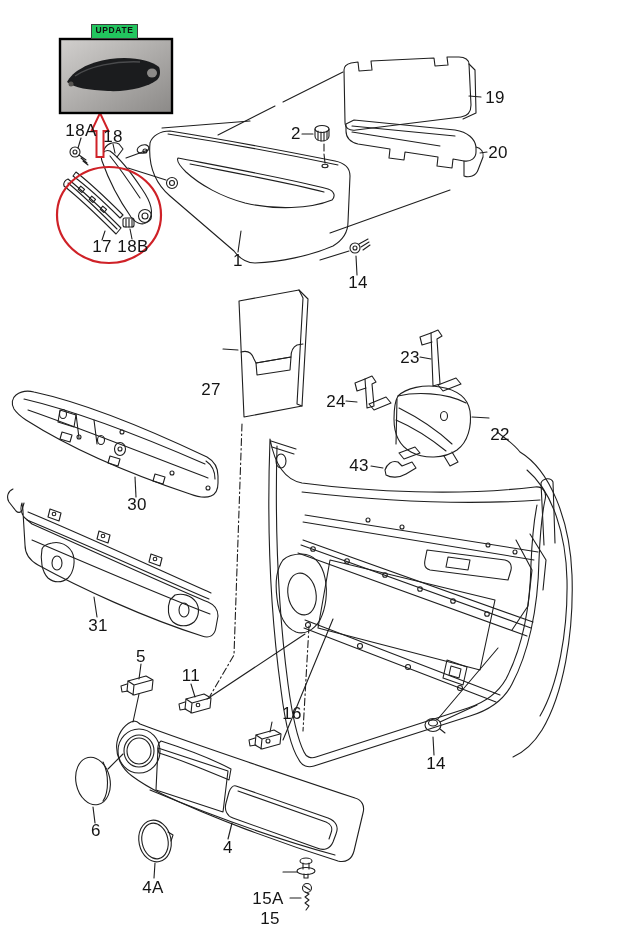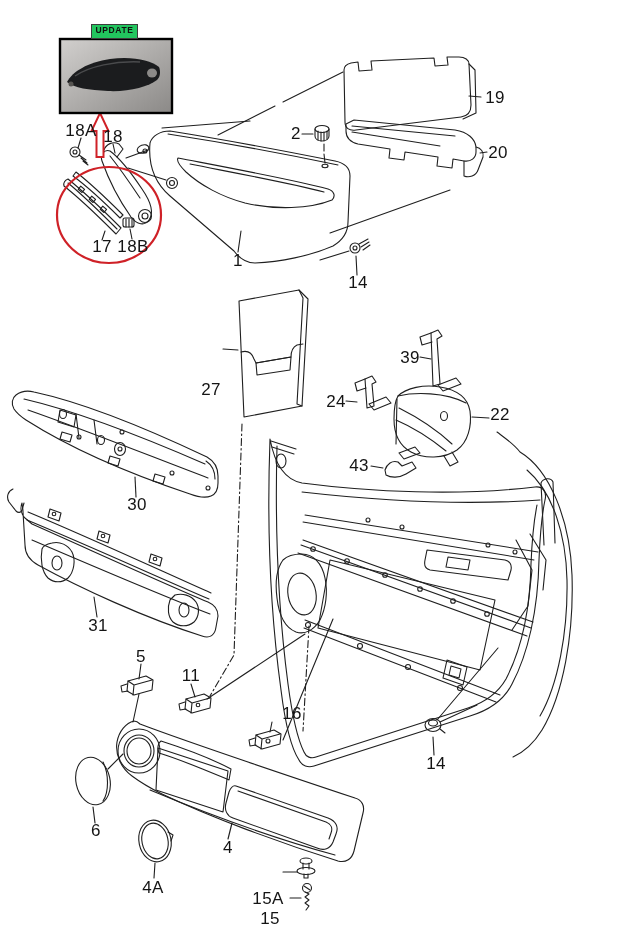--- a/index.html
+++ b/index.html
@@ -339,23 +339,23 @@
       <span class="part-label" style="left: 81px; top: 131px;">18A</span>
       <span class="part-label" style="left: 113px; top: 137px;">18</span>
       <span class="part-label" style="left: 102px; top: 247px;">17</span>
       <span class="part-label" style="left: 133px; top: 247px; text-align: right;">18B</span>
       <span class="part-label" style="left: 296px; top: 134px;">2</span>
       <span class="part-label" style="left: 495px; top: 98px; text-align: right;">19</span>
       <span class="part-label" style="left: 498px; top: 153px;">20</span>
       <span class="part-label" style="left: 238px; top: 261px;">1</span>
       <span class="part-label" style="left: 358px; top: 283px;">14</span>
       <span class="part-label" style="left: 211px; top: 348px; margin-top: 42px;">27</span>
-      <span class="part-label" style="left: 410px; top: 358px;">39</span>
+      <span class="part-label" style="left: 410px; top: 358px;">23</span>
       <span class="part-label" style="left: 336px; top: 402px;">24</span>
-      <span class="part-label" style="left: 500px; top: 415px;">22</span>
+      <span class="part-label" style="left: 500px; top: 435px;">22</span>
       <span class="part-label" style="left: 359px; top: 466px;">43</span>
       <span class="part-label" style="left: 137px; top: 505px;">30</span>
       <span class="part-label" style="left: 98px; top: 626px; text-align: center;">31</span>
       <span class="part-label" style="left: 141px; top: 657px;">5</span>
       <span class="part-label" style="left: 191px; top: 676px;">11</span>
       <span class="part-label" style="left: 272px; top: 714px; margin-left: 20px;">16</span>
       <span class="part-label" style="left: 96px; top: 831px;">6</span>
       <span class="part-label" style="left: 228px; top: 848px;">4</span>
       <span class="part-label" style="left: 436px; top: 764px;">14</span>
       <span class="part-label" style="left: 153px; top: 888px;">4A</span>

